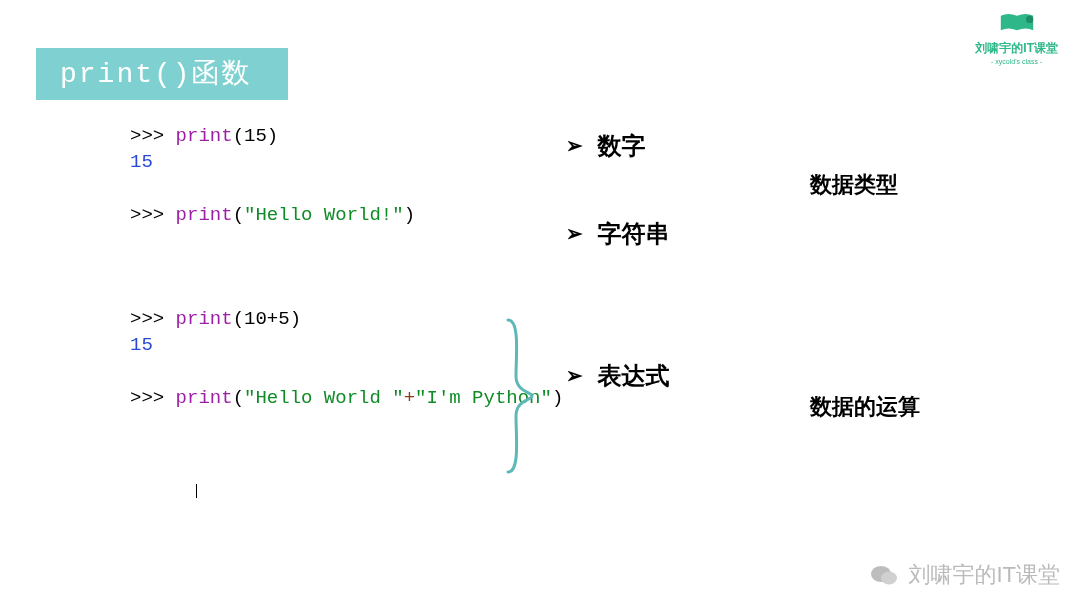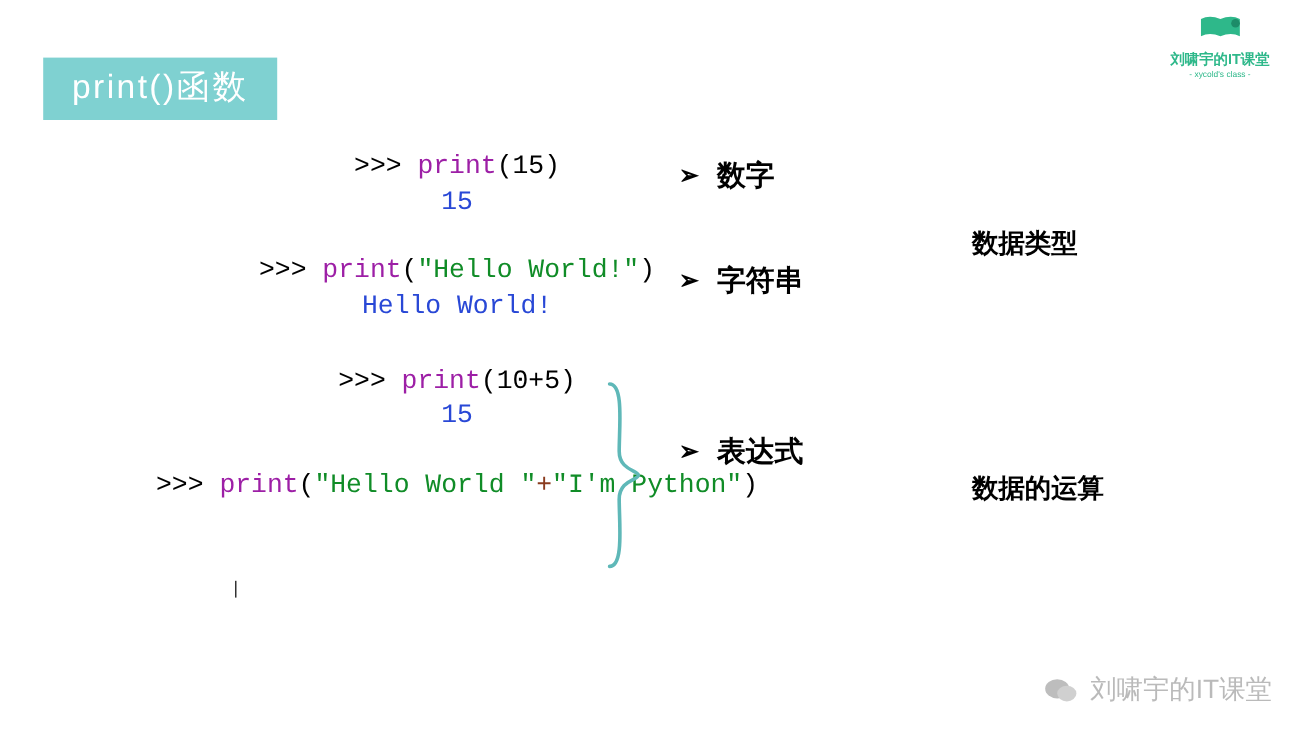--- a/index.html
+++ b/index.html
@@ -11,23 +11,24 @@
     font-family: "Microsoft YaHei", "SimHei", sans-serif;
     overflow: hidden;
   }
   .title-badge {
     position: absolute;
     top: 48px;
     left: 36px;
     background: #7fd1d1;
     color: #ffffff;
     font-size: 28px;
-    padding: 6px 24px 8px 24px;
+    padding: 6px 36px 8px 24px;
     font-weight: 400;
     letter-spacing: 2px;
+    font-family: Liberation Mono, monospace;
   }
   .logo-area {
     position: absolute;
     top: 12px;
     right: 22px;
     text-align: center;
     color: #2eb88a;
   }
   .logo-icon {
     width: 36px;
@@ -42,26 +43,25 @@
   .logo-sub {
     font-size: 7px;
     color: #2eb88a;
     margin-top: 1px;
   }
   .code-area {
     position: absolute;
     left: 130px;
     top: 124px;
     font-family: "Consolas", "Courier New", monospace;
-    font-size: 22px;
+    font-size: 19px;
     line-height: 1.35;
-    text-align: center;
   }
   .code-block { margin-bottom: 28px; }
-  .code-block.big-gap { margin-top: 32px; }
+  .code-block.big-gap { margin-top: 78px; }
   .prompt { color: #000; }
   .fn { color: #9d1fa6; }
   .paren { color: #000; }
   .num { color: #000; }
   .str { color: #108c27; }
   .out { color: #2948d6; }
   .op { color: #8a3b1e; }
   .bullets {
     position: absolute;
     left: 565px;
@@ -79,21 +79,21 @@
     color: #000;
     transform: scaleX(0.9);
   }
   .ann-right {
     position: absolute;
     font-size: 22px;
     font-family: "KaiTi", "STKaiti", "SimHei", sans-serif;
     font-weight: 600;
     color: #000;
   }
-  .ann-datatype { left: 810px; top: 188px; }
+  .ann-datatype { left: 810px; top: 170px; }
   .ann-dataop { left: 810px; top: 392px; }
   .brace {
     position: absolute;
     left: 502px;
     top: 316px;
     height: 160px;
     width: 32px;
   }
   .watermark {
     position: absolute;
@@ -141,21 +141,20 @@
     <div>
       <span class="prompt">&gt;&gt;&gt; </span><span class="fn">print</span><span class="paren">(</span><span class="num">15</span><span class="paren">)</span>
     </div>
     <div class="out">15</div>
   </div>
 
   <div class="code-block">
     <div>
       <span class="prompt">&gt;&gt;&gt; </span><span class="fn">print</span><span class="paren">(</span><span class="str">"Hello World!"</span><span class="paren">)</span>
     </div>
-    <div class="out">Hello World!</div>
   </div>
 
   <div class="code-block big-gap">
     <div>
       <span class="prompt">&gt;&gt;&gt; </span><span class="fn">print</span><span class="paren">(</span><span class="num">10+5</span><span class="paren">)</span>
     </div>
     <div class="out">15</div>
   </div>
 
   <div class="code-block">

